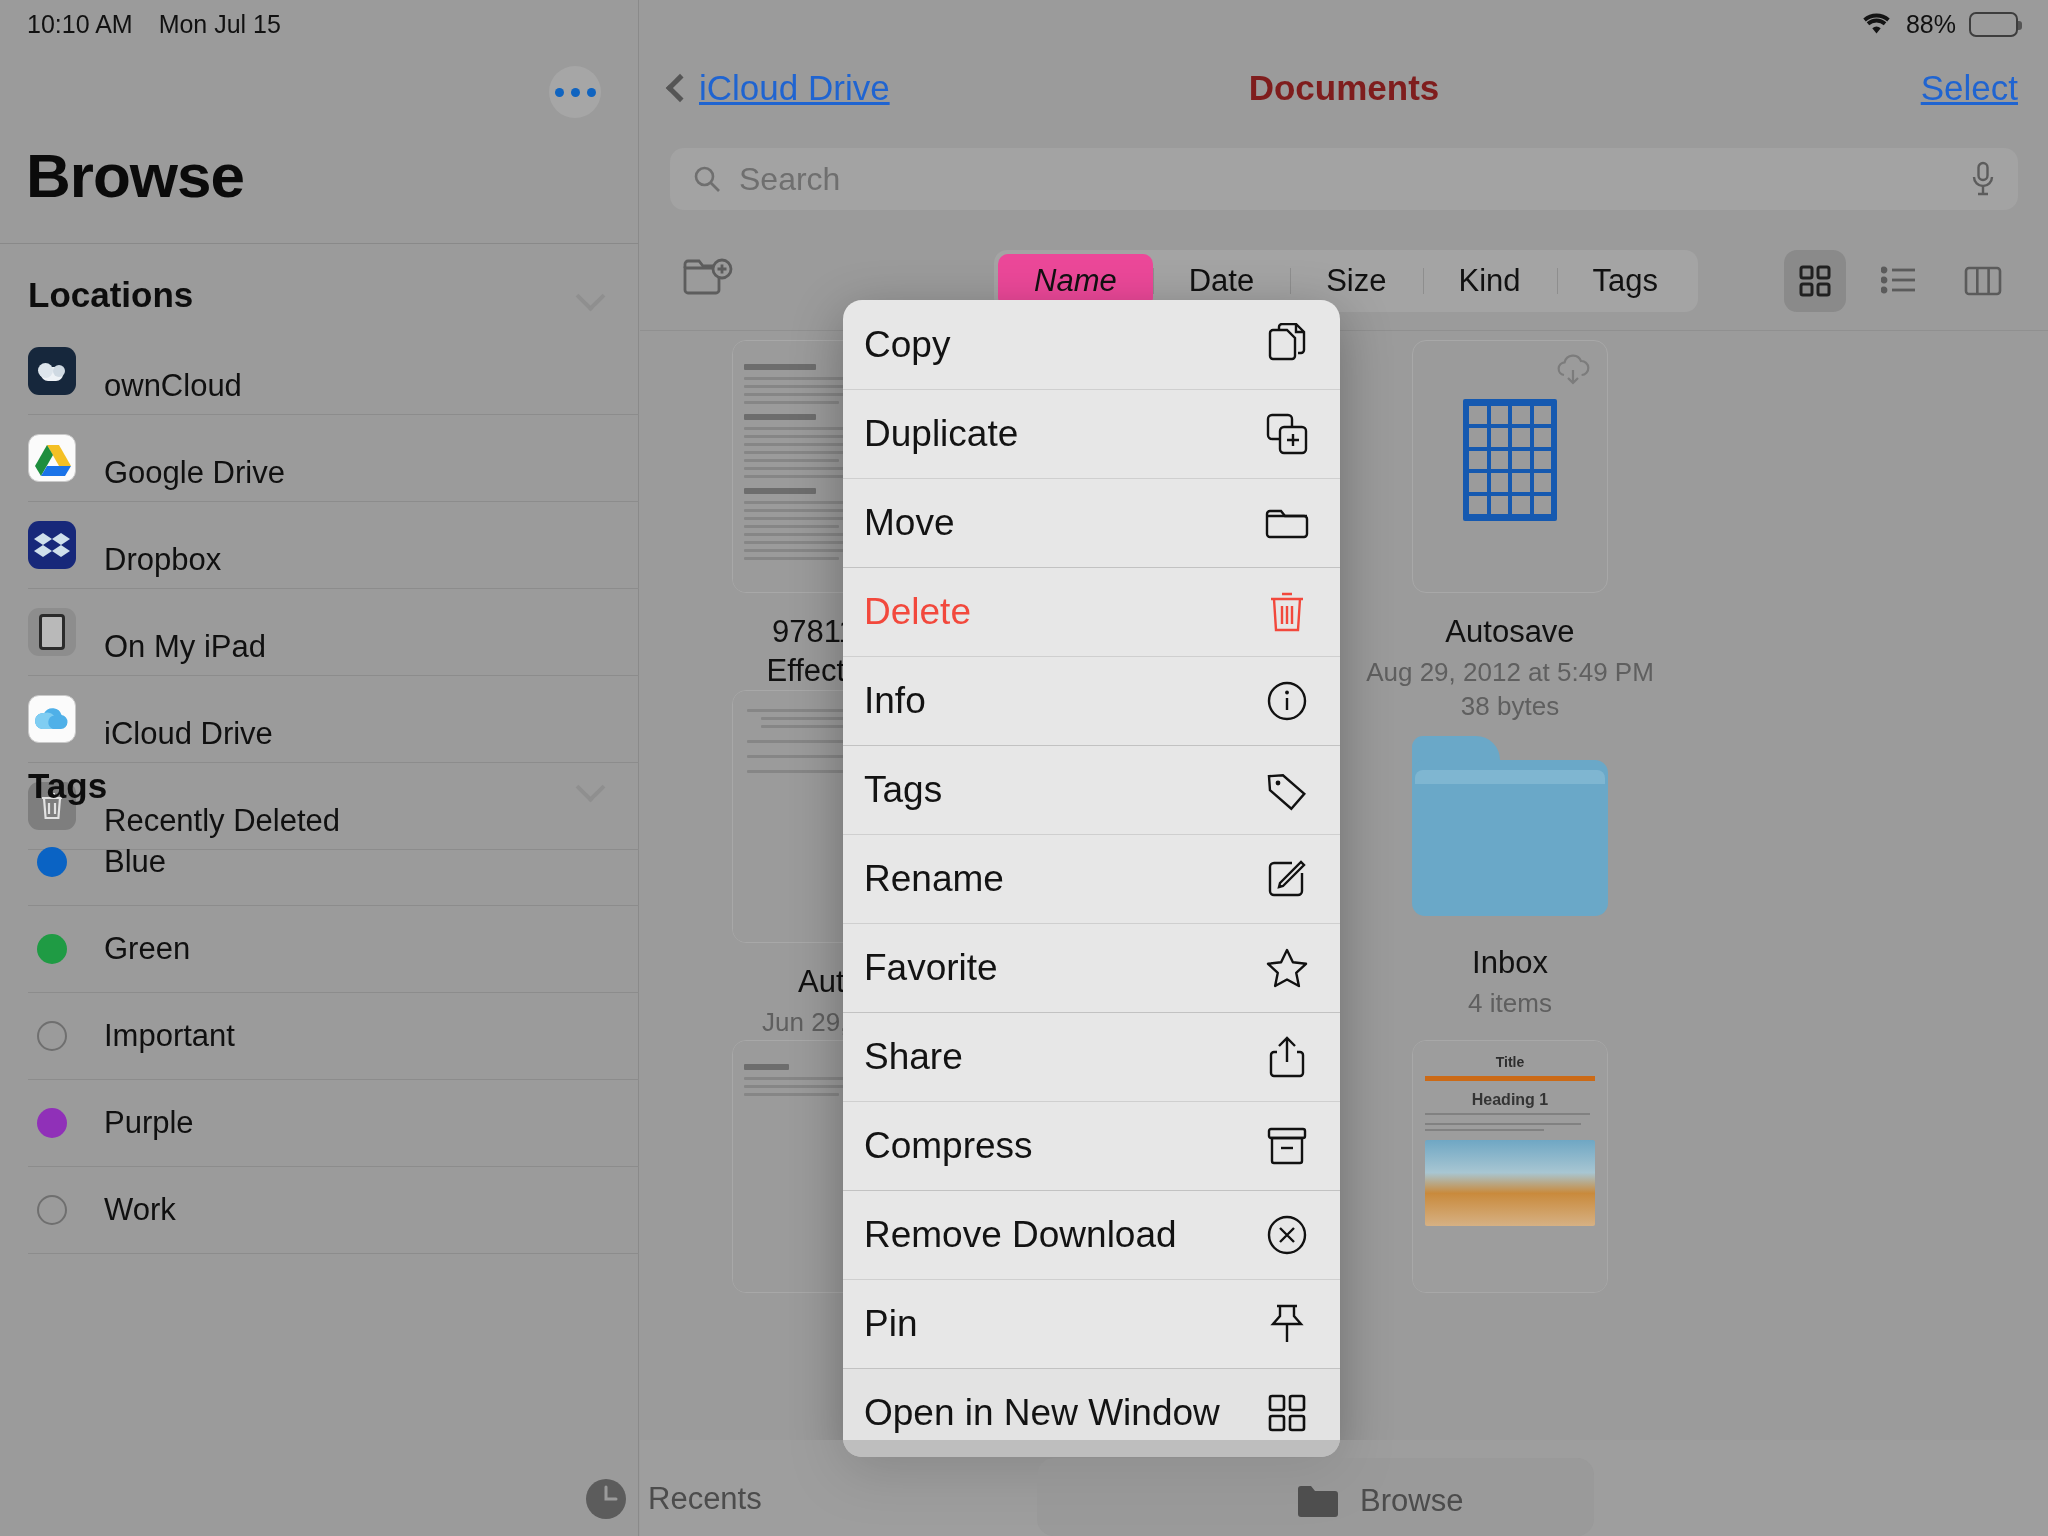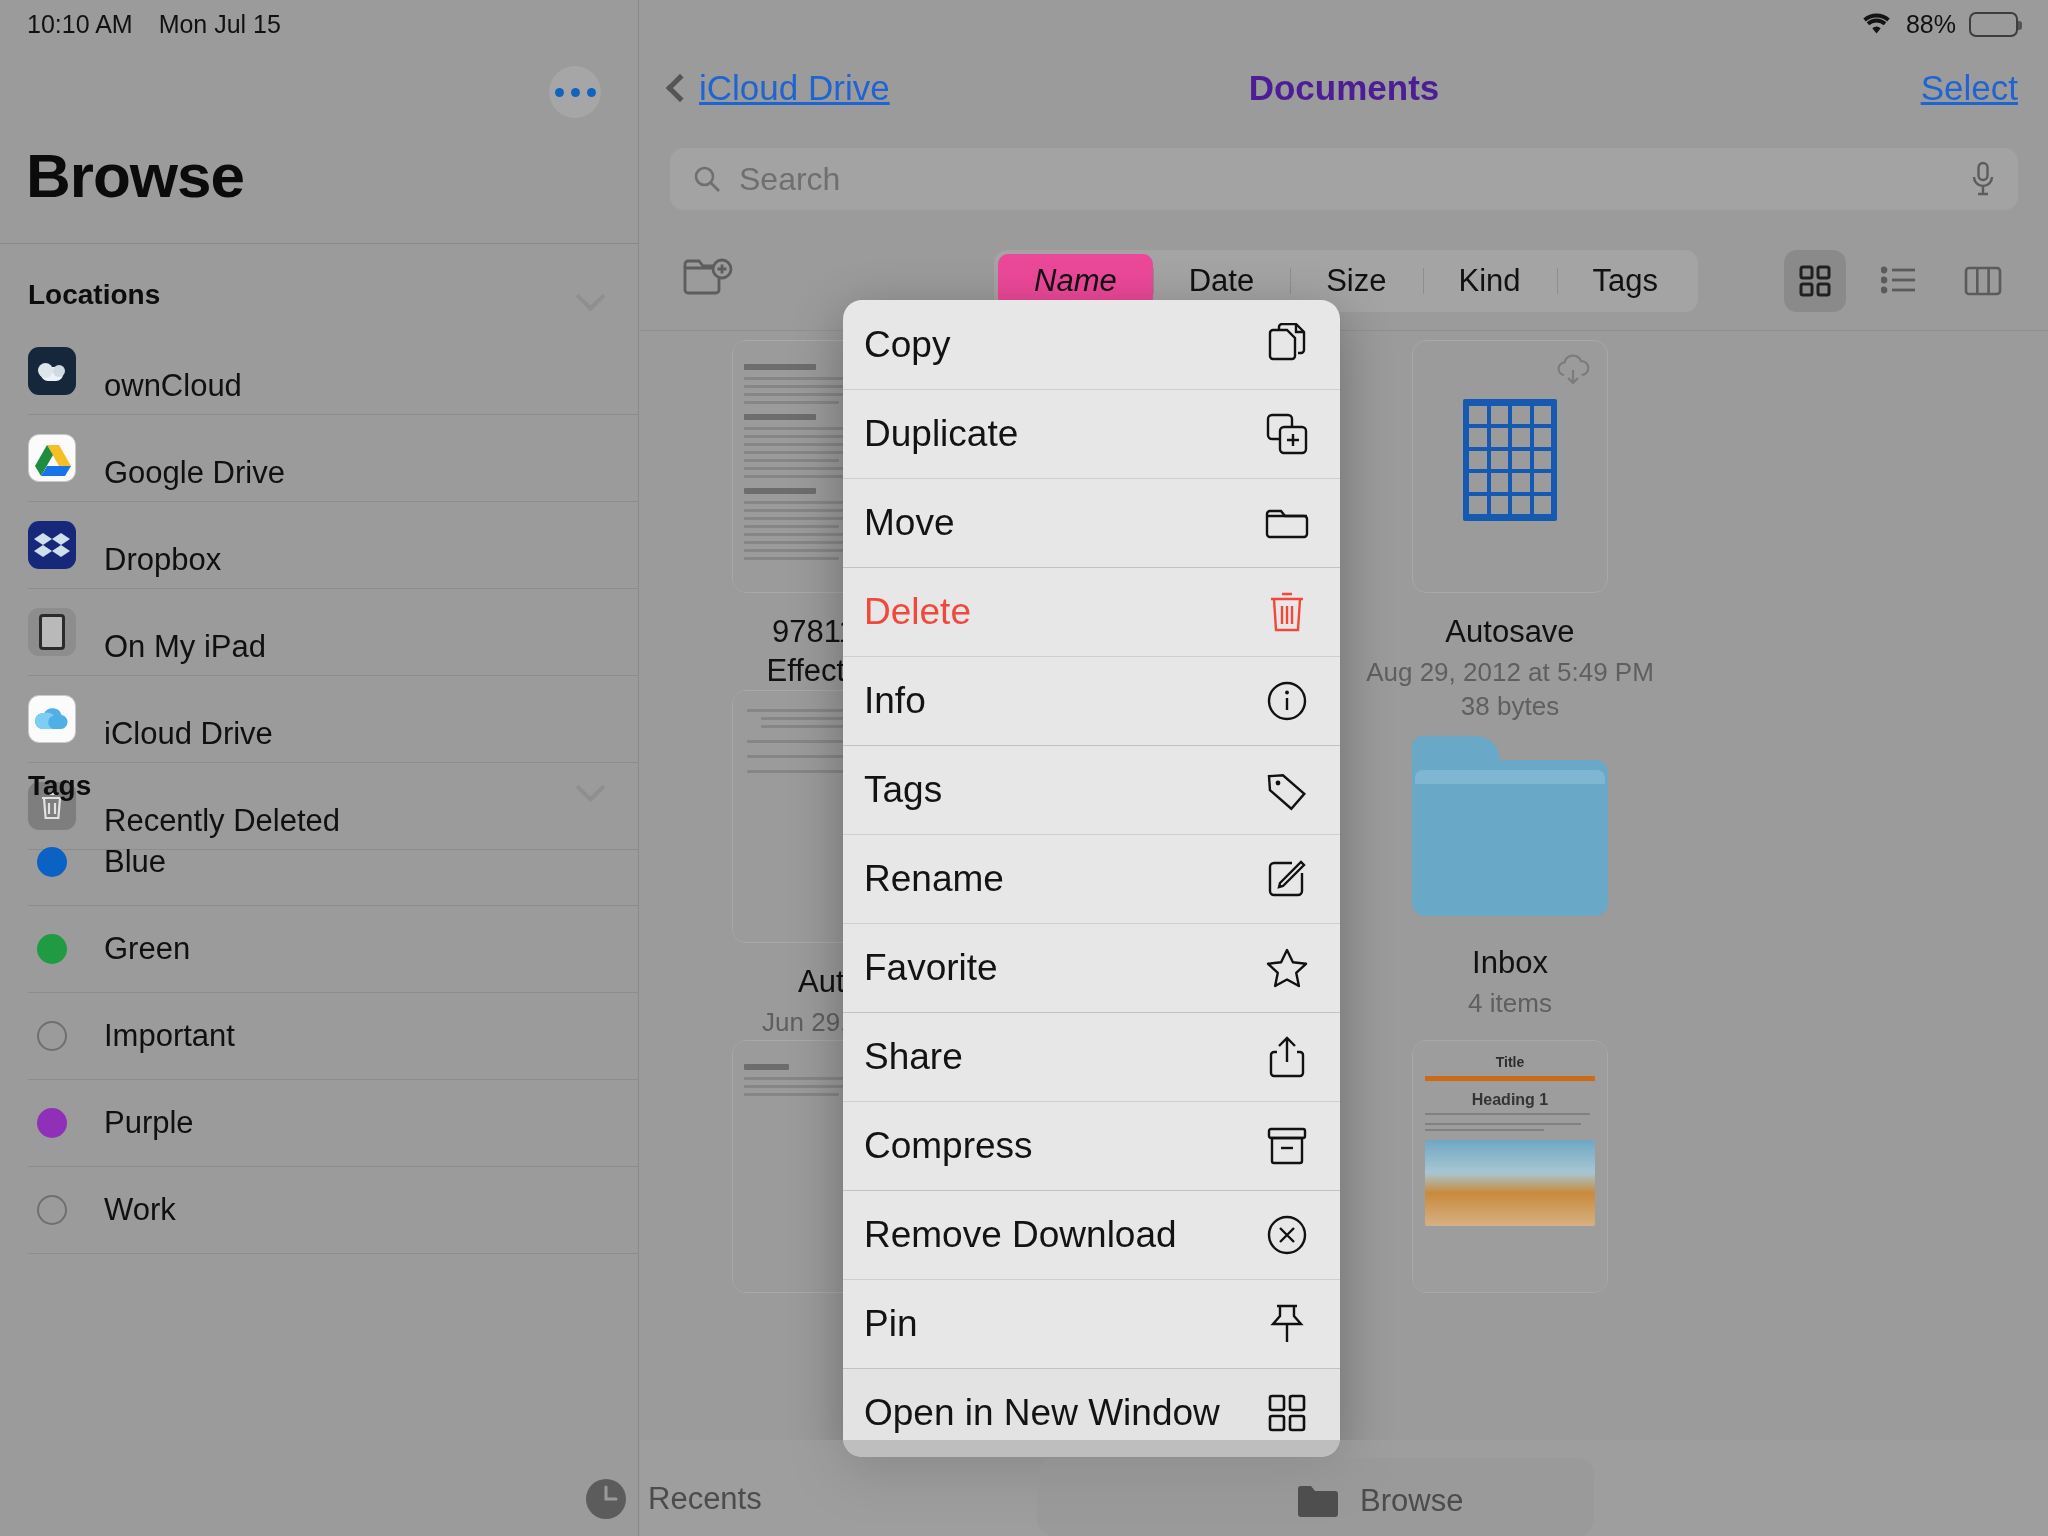--- a/index.html
+++ b/index.html
@@ -35,21 +35,21 @@
     font-size:62px; font-weight:bold; color:#0b0b0b; letter-spacing:-1px;
   }
   .sidebar-rule {
     position:absolute; left:0; top:243px; width:639px; height:1px; background:#898989;
   }
 
   .sec-head {
     display:flex; align-items:center; justify-content:space-between;
     padding:0 36px 0 28px; height:66px;
   }
-  .sec-head .t { font-size:28px; font-weight:bold; color:#0d0d0d; }
+  .sec-head .t { font-size:35px; font-weight:bold; color:#0d0d0d; }
   .chev { width:26px; height:26px; position:relative; }
   .chev::before {
     content:''; position:absolute; left:3px; top:4px; width:17px; height:17px;
     border-right:4px solid #8f8f8f; border-bottom:4px solid #8f8f8f;
     transform:rotate(45deg);
   }
 
   .row {
     display:flex; align-items:center; height:87px;
     margin-left:28px; border-bottom:1px solid #8c8c8c; padding-right:28px;
@@ -82,21 +82,21 @@
   }
   .pct { font-size:25px; color:#111; font-weight:500; }
   .batt { width:49px; height:25px; border:2px solid #3d3d3d; border-radius:7px; position:relative; padding:2px; }
   .batt .fill { height:100%; width:88%; background:#111; border-radius:4px; }
   .batt::after { content:''; position:absolute; right:-6px; top:7px; width:4px; height:9px; background:#555; border-radius:0 3px 3px 0; }
 
   .navbar { position:absolute; left:0; top:52px; width:1408px; height:80px; }
   .back { position:absolute; left:30px; top:16px; display:flex; align-items:center; }
   .back .arrow { width:20px; height:20px; border-left:5px solid #555; border-bottom:5px solid #555; transform:rotate(45deg); margin-right:9px; }
   .link { font-size:35px; color:#1f64d1; text-decoration:underline; }
-  .navtitle { position:absolute; left:0; right:0; top:16px; text-align:center; font-size:35px; font-weight:600; color:#4c1d95; }
+  .navtitle { position:absolute; left:0; right:0; top:16px; text-align:center; font-size:35px; font-weight:600; color:#7f1d1d; }
   .select-btn { position:absolute; right:30px; top:16px; }
 
   .searchbar {
     position:absolute; left:30px; top:148px; width:1348px; height:62px;
     background:#a3a3a3; border-radius:14px; display:flex; align-items:center; padding:0 22px;
   }
   .searchbar .ph { font-size:32px; color:#6f6f6f; margin-left:17px; }
   .mic { margin-left:auto; }
 
   .toolbar { position:absolute; left:0; top:238px; width:1408px; height:86px; }

